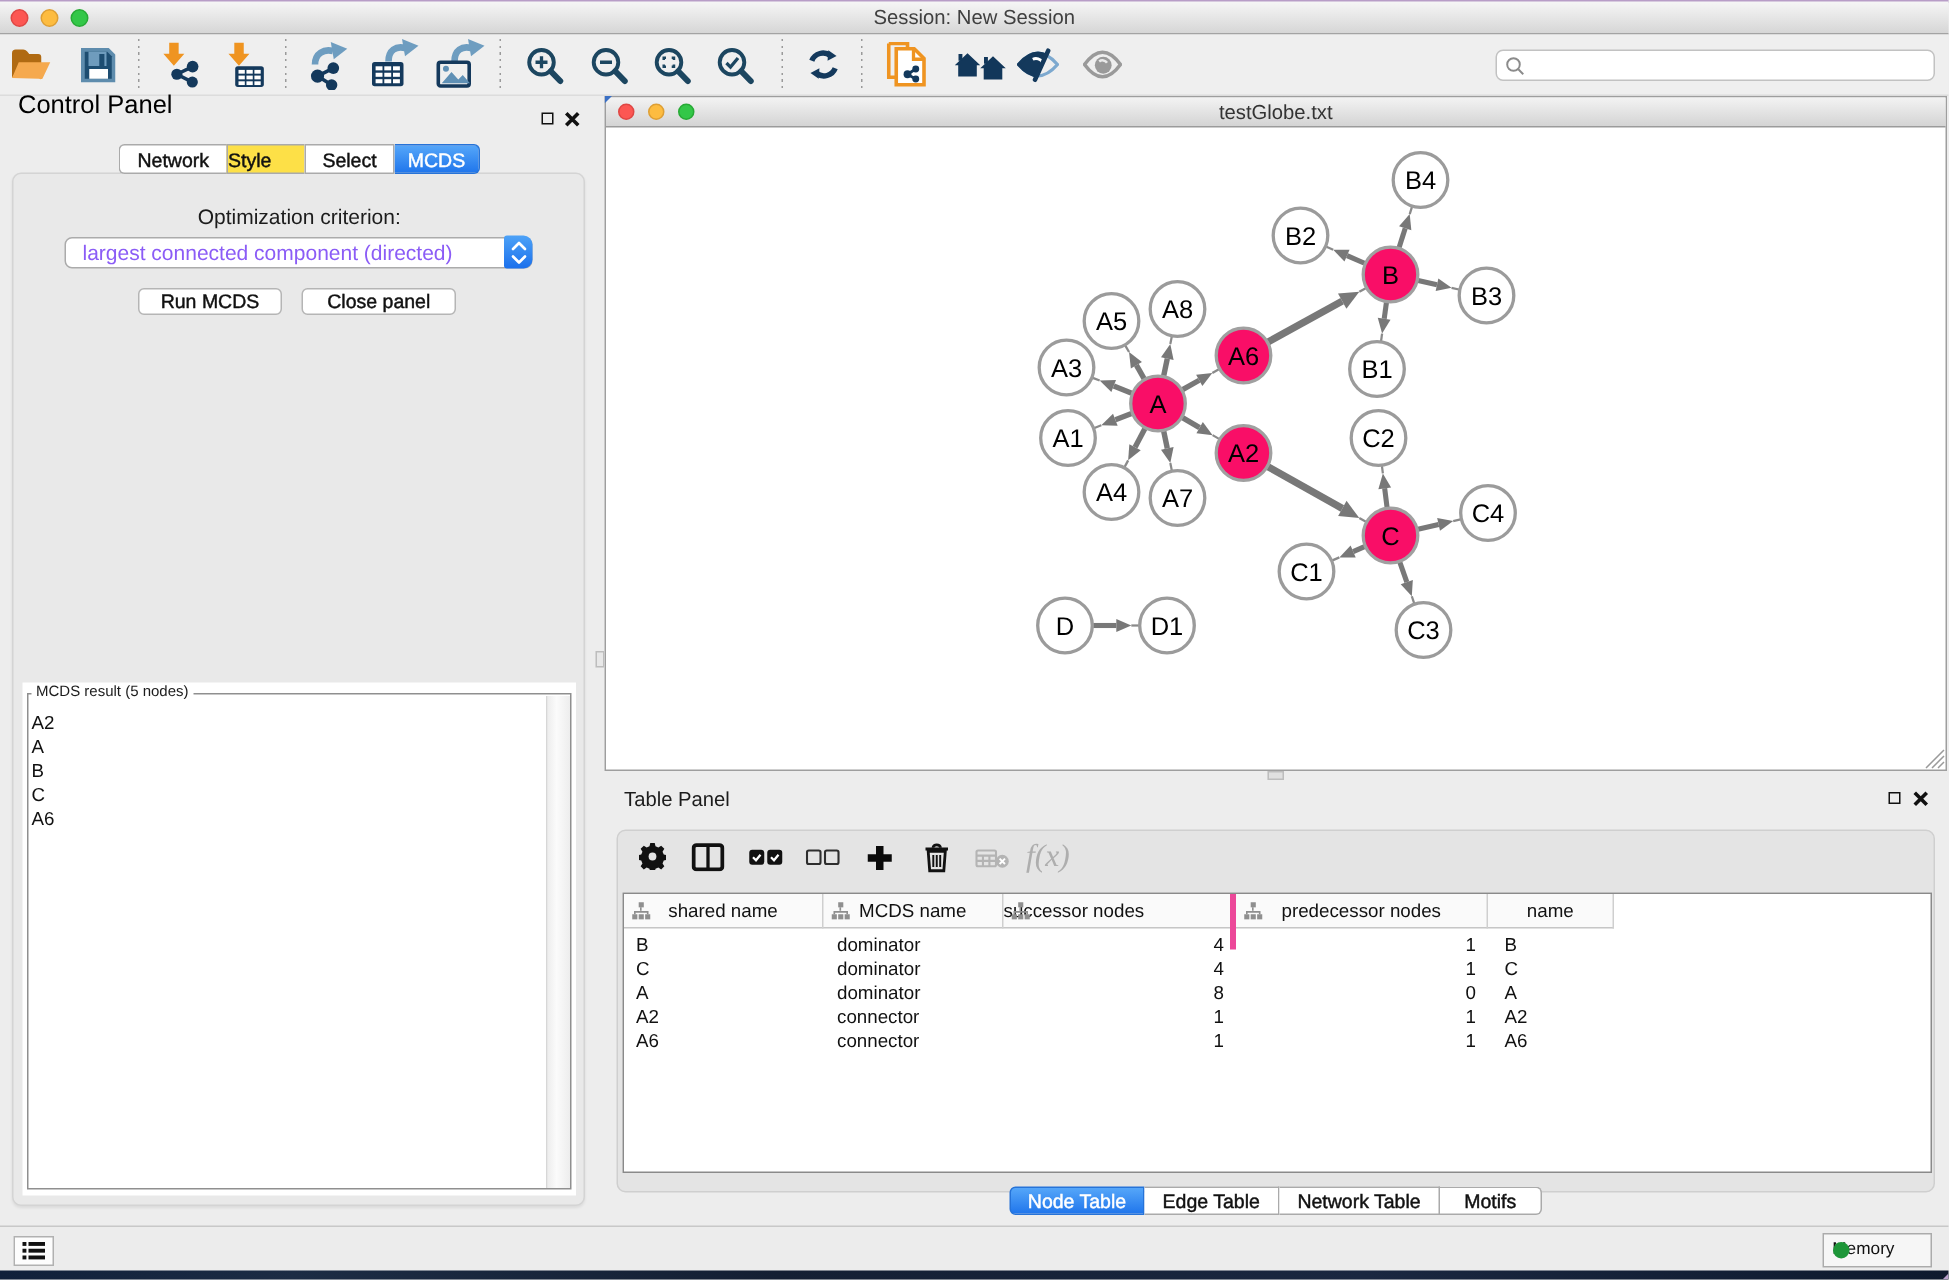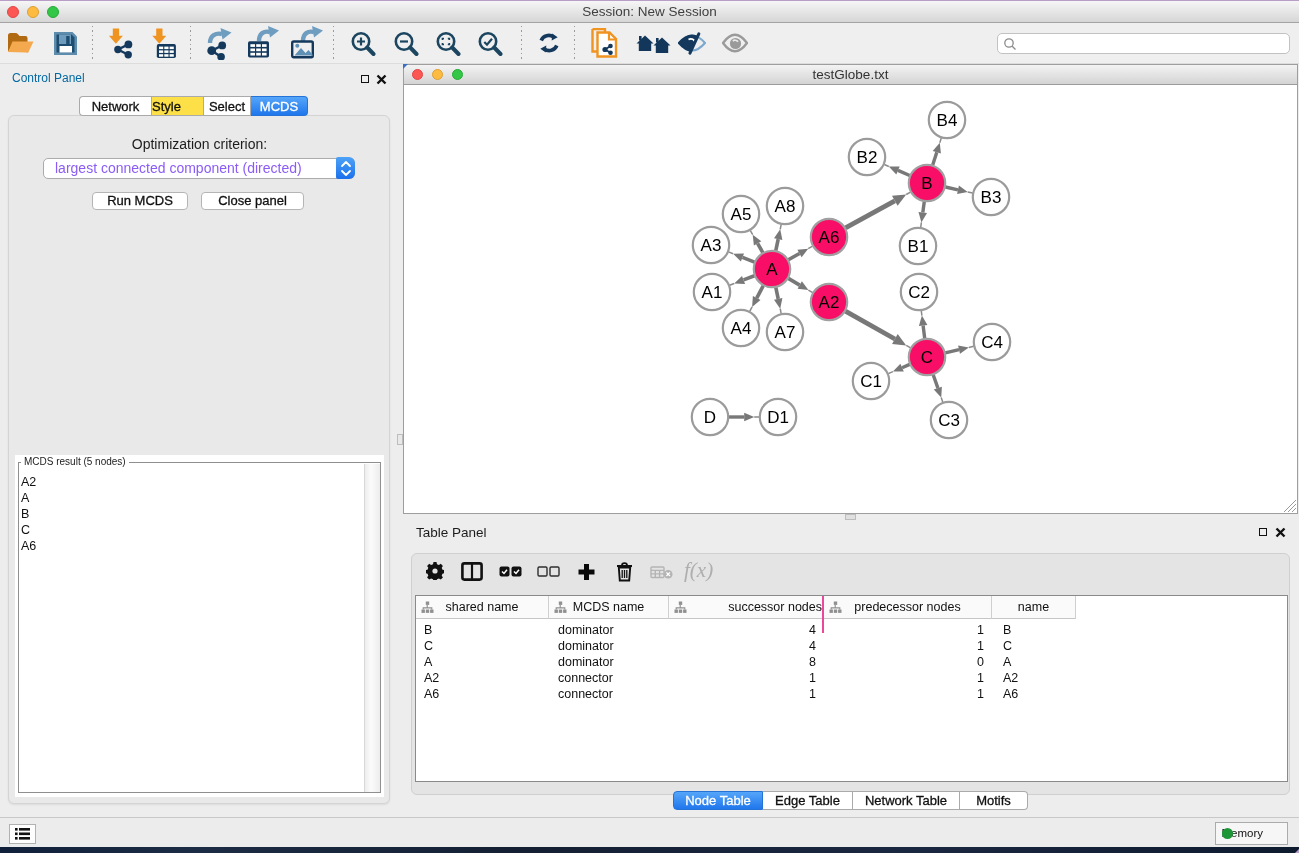--- a/index.html
+++ b/index.html
@@ -169,32 +169,32 @@
 <circle cx="13.5" cy="10.5" r="5.6" fill="#9a9a9a"></circle>
 <path d="M10.8 8 a3.6 3.6 0 0 1 5.2 0.8" stroke="#e9e9e9" stroke-width="1.7" fill="none"></path>
 </svg>
 
 <div class="abs" style="left:997px;top:33px;width:293px;height:21px;background:#fff;border:1px solid #c2c2c2;border-radius:5px"></div>
 <svg class="abs" style="left:1003px;top:37px" width="14" height="14" viewBox="0 0 14 14">
     <circle cx="6" cy="6" r="4.2" fill="none" stroke="#8b8b8b" stroke-width="1.3"></circle>
     <line x1="9.2" y1="9.2" x2="12.5" y2="12.5" stroke="#8b8b8b" stroke-width="1.3"></line>
   </svg>
 
-<div class="abs" style="left:12px;top:71px;font-size:12px;color:#0369a1">Control Panel</div>
+<div class="abs" style="left:12px;top:60px;font-size:17px;color:#000000">Control Panel</div>
 <div class="abs" style="left:361px;top:75px;width:8px;height:8px;border:1.5px solid #111"></div>
 <svg class="abs" style="left:376px;top:74px" width="11" height="11" viewBox="0 0 11 11">
     <path d="M1.5 1.5 L9.5 9.5 M9.5 1.5 L1.5 9.5" stroke="#111" stroke-width="2.4"></path>
   </svg>
 
 <div class="abs" style="left:8px;top:115px;width:382px;height:689px;background:#e9e9e9;border:1px solid #d4d4d4;border-radius:6px;box-shadow:0 1px 2px rgba(0,0,0,0.08)"></div>
 
 <div class="abs" style="left:79px;top:96px;height:20px;display:flex;font-size:13px;-webkit-text-stroke:0.3px">
   <div style="width:72px;background:#fff;border:1px solid #aaa;border-right:none;border-radius:4px 0 0 4px;text-align:center;line-height:19px;color:#111">Network</div>
   <div style="width:52px;background:#fde047;border:1px solid #aaa;border-right:none;line-height:19px;color:#111">Style</div>
-  <div style="width:48px;background:#fff;border:1px solid #aaa;text-align:center;line-height:19px;color:#111">Select</div>
+  <div style="width:60px;background:#fff;border:1px solid #aaa;text-align:center;line-height:19px;color:#111">Select</div>
   <div style="width:57px;background:linear-gradient(#55a6f9,#2076ec);border:1px solid #2673d8;border-left:none;border-radius:0 4px 4px 0;text-align:center;line-height:19px;color:#fff">MCDS</div>
 </div>
 
 <div class="abs" style="left:0;top:136px;width:399px;text-align:center;font-size:14px;color:#1c1c1c">Optimization criterion:</div>
 
 <div class="abs" style="left:43px;top:158px;width:312px;height:21px;background:#fff;border:1px solid #ababab;border-radius:5px"></div>
 <div class="abs" style="left:55px;top:160px;font-size:14px;color:#8b5cf6">largest connected component (directed)</div>
 <div class="abs" style="left:336px;top:157px;width:19px;height:22px;background:linear-gradient(#4da2f7,#1b70ec);border-radius:2px 6px 6px 2px">
   <svg width="20" height="23" viewBox="0 0 20 23">
       <path d="M6 9 L10 5 L14 9" fill="none" stroke="#fff" stroke-width="1.8" stroke-linecap="round" stroke-linejoin="round"></path>
@@ -378,21 +378,21 @@
 <path d="M16.4 6.4 l3.6 3.6 M20 6.4 l-3.6 3.6" stroke="#fff" stroke-width="1.3"></path>
 </svg>
 
 <div class="abs" style="left:684px;top:558px;font-family:'Liberation Serif',serif;font-style:italic;font-size:21px;color:#aeaeae">f(x)</div>
 
 <div class="abs" style="left:415px;top:595px;width:873px;height:187px;background:#fff;border:1px solid #8a8a8a"></div>
 
 <div class="abs" style="left:416px;top:596px;width:660px;height:23px;background:#fafafa;border-bottom:1px solid #c6c6c6;font-size:12.5px;color:#111">
 <div style="position:absolute;left:0;top:0;width:133px;height:23px;border-right:1px solid #cfcfcf;text-align:center;line-height:23px">shared name</div>
 <div style="position:absolute;left:133px;top:0;width:120px;height:23px;border-right:1px solid #cfcfcf;text-align:center;line-height:23px">MCDS name</div>
-<div style="position:absolute;left:253px;top:0;width:155px;height:37px;border-right:2px solid #ec4899;text-align:right;line-height:23px">successor nodes</div>
+<div style="position:absolute;left:253px;top:0;width:155px;height:37px;border-right:4px solid #ec4899;text-align:left;line-height:23px">successor nodes</div>
 <div style="position:absolute;left:408px;top:0;width:168px;height:23px;border-right:1px solid #cfcfcf;text-align:center;line-height:23px">predecessor nodes</div>
 <div style="position:absolute;left:576px;top:0;width:84px;height:23px;border-right:1px solid #cfcfcf;text-align:center;line-height:23px">name</div>
 </div>
 <svg class="abs" style="left:421px;top:601px" width="13" height="13" viewBox="0 0 13 13">
     <g fill="#8f8f8f">
       <rect x="4.8" y="0.5" width="3.4" height="3.4"></rect>
       <rect x="0.5" y="8.5" width="3.4" height="3.4"></rect>
       <rect x="4.8" y="8.5" width="3.4" height="3.4"></rect>
       <rect x="9.1" y="8.5" width="3.4" height="3.4"></rect>
       <path d="M6.2 3.9 v2.3 M2.2 8.5 v-1.6 h8.6 v1.6" stroke="#8f8f8f" stroke-width="1.1" fill="none"></path>

